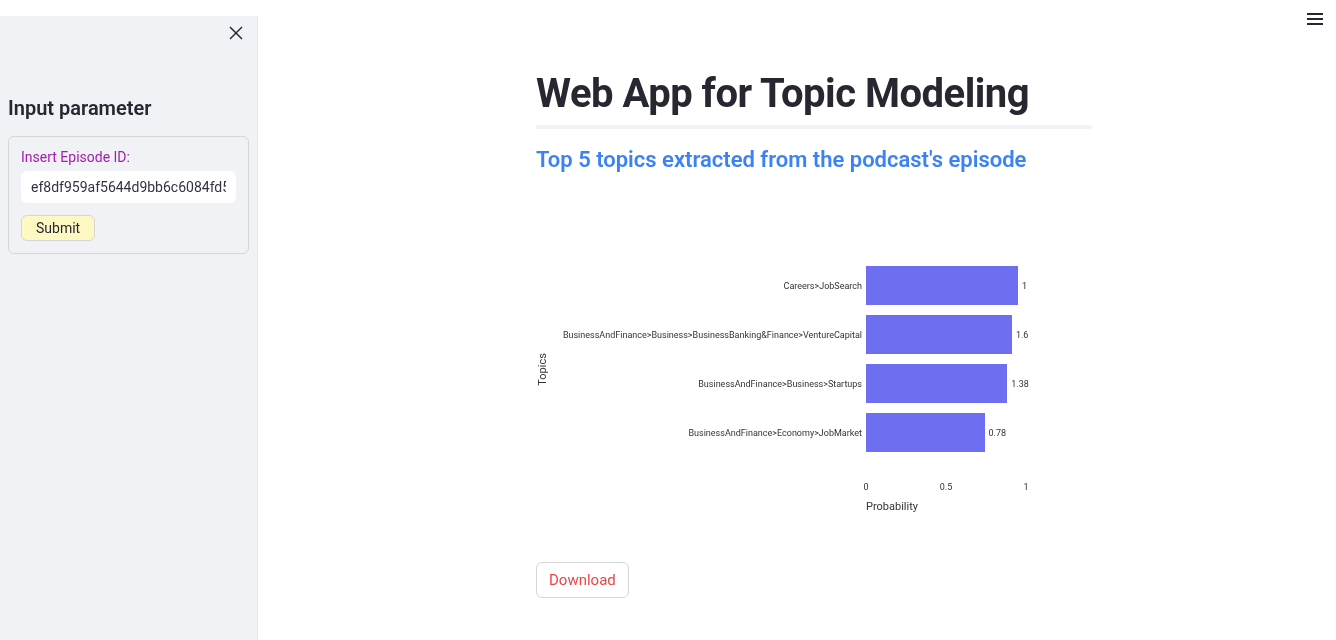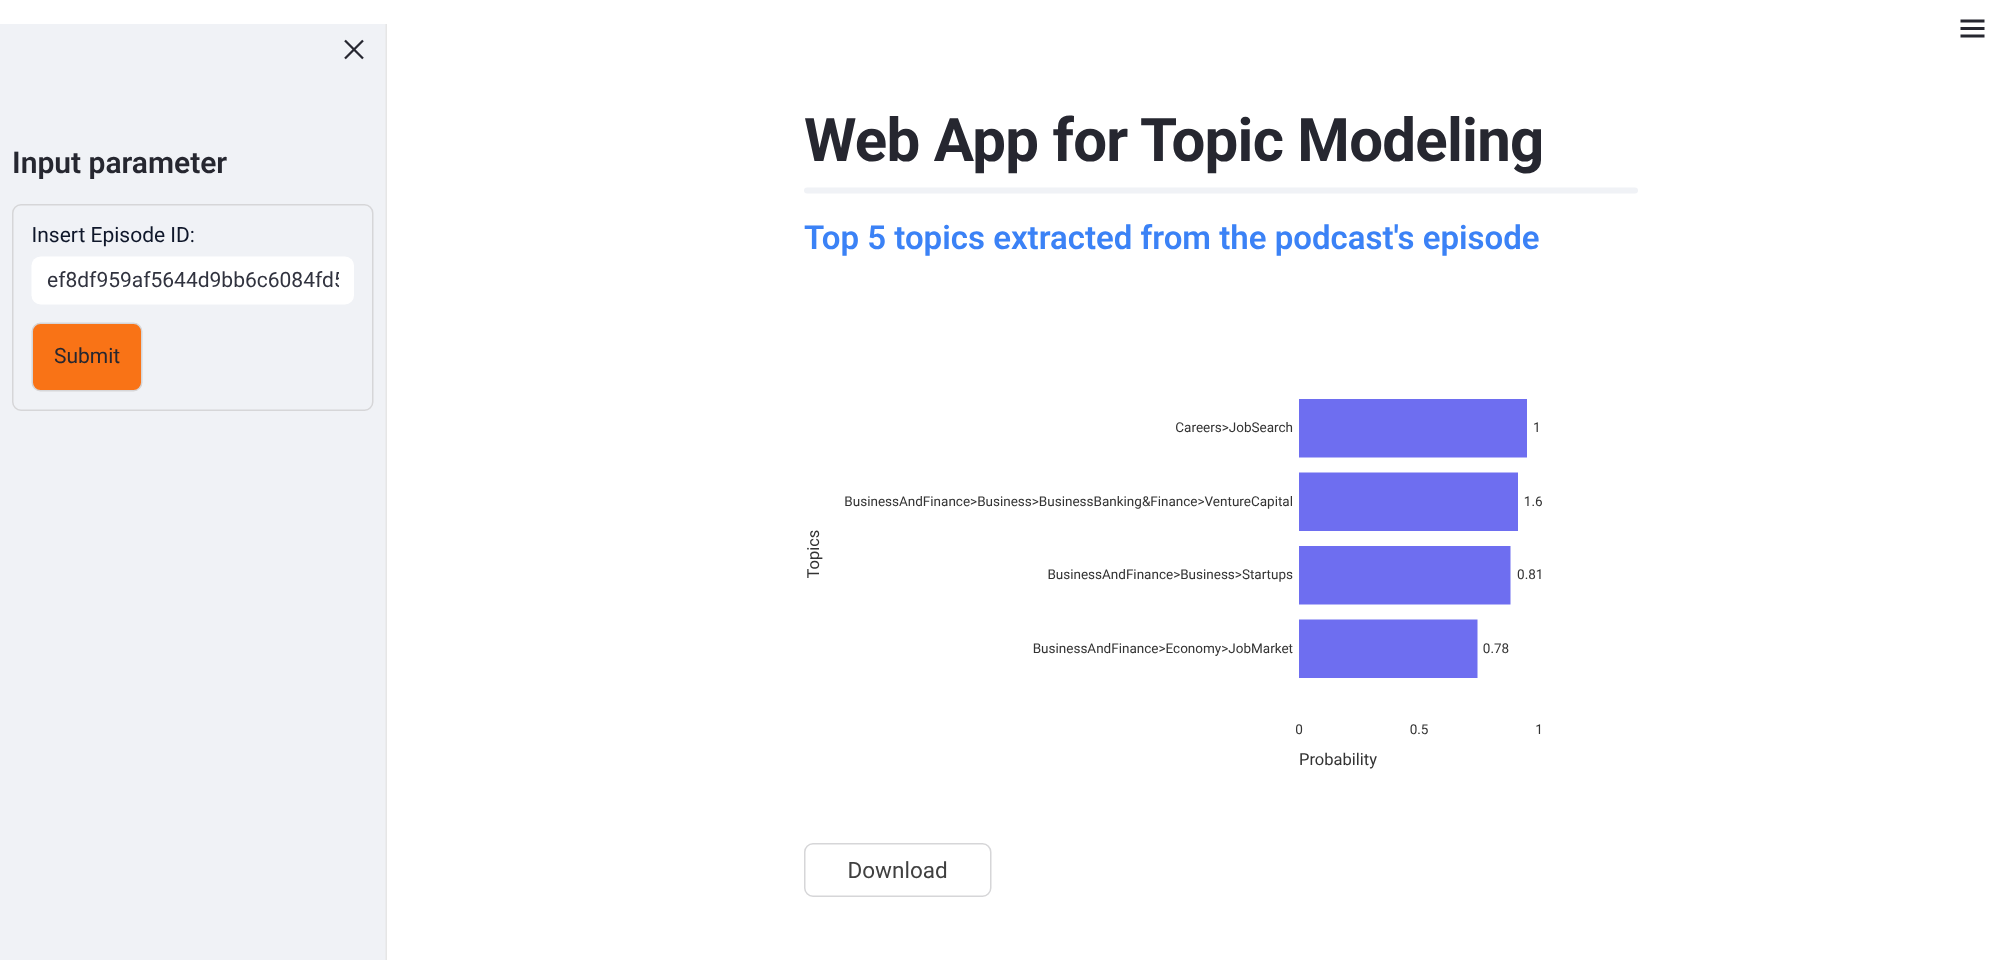--- a/index.html
+++ b/index.html
@@ -50,39 +50,39 @@
       margin-bottom: 16px;
     }
     .param-card {
       border: 1px solid #d6d6d8;
       border-radius: 6px;
       padding: 12px;
       background: #f0f2f6;
     }
     .param-label {
       font-size: 14px;
-      color: #0f172a;
+      color: #a21caf;
       margin-bottom: 6px;
       display: block;
     }
     .param-input {
       width: 100%;
       padding: 8px 10px;
       font-size: 14px;
       border: none;
       border-radius: 6px;
       background: #ffffff;
       color: #31333F;
       font-family: inherit;
       margin-bottom: 12px;
     }
     .submit-btn {
-      padding: 14px 14px;
+      padding: 4px 14px;
       font-size: 14px;
-      background: #f97316;
+      background: #fef9c3;
       border: 1px solid #d6d6d8;
       border-radius: 6px;
       cursor: pointer;
       color: #262730;
       font-family: inherit;
     }
     .hamburger {
       position: absolute;
       top: 8px;
       right: 10px;
@@ -204,27 +204,27 @@
       position: absolute;
       left: 330px;
       top: 288px;
       width: 160px;
       text-align: left;
       font-size: 11px;
       color: #333;
     }
     .download-btn {
       margin-top: 30px;
-      padding: 8px 28px;
+      padding: 8px 12px;
       font-size: 15px;
       background: #ffffff;
       border: 1px solid #d6d6d8;
       border-radius: 6px;
       cursor: pointer;
-      color: #404040;
+      color: #ef4444;
       font-family: inherit;
     }
   </style>
 </head>
 <body>
 
 <aside class="sidebar">
   <button class="close-btn">
     <span>
       <svg width="14" height="14" viewBox="0 0 14 14">
@@ -265,21 +265,21 @@
           <div class="bar-value" id="val-0" style="left: 156px;">1</div>
         </div>
         <div class="bar-row">
           <div class="bar-label">BusinessAndFinance&gt;Business&gt;BusinessBanking&amp;Finance&gt;VentureCapital</div>
           <div class="bar" id="bar-1" style="width: 145.92px;"></div>
           <div class="bar-value" id="val-1" style="left: 149.92px;">1.6</div>
         </div>
         <div class="bar-row">
           <div class="bar-label">BusinessAndFinance&gt;Business&gt;Startups</div>
           <div class="bar" id="bar-2" style="width: 141.36px;"></div>
-          <div class="bar-value" id="val-2" style="left: 145.36px;">0.81</div>
+          <div class="bar-value" id="val-2" style="left: 145.36px;">1.38</div>
         </div>
         <div class="bar-row">
           <div class="bar-label">BusinessAndFinance&gt;Economy&gt;JobMarket</div>
           <div class="bar" id="bar-3" style="width: 118.56px;"></div>
           <div class="bar-value" id="val-3" style="left: 122.56px;">0.78</div>
         </div>
       </div>
 
       <div class="x-ticks">
         <span class="x-tick" style="left:0%">0</span>

